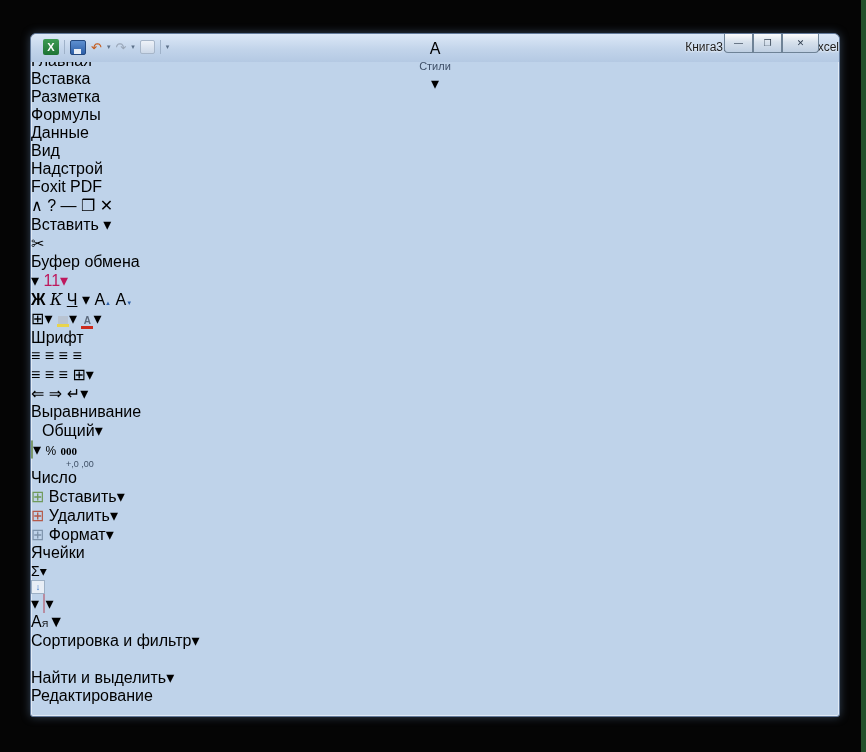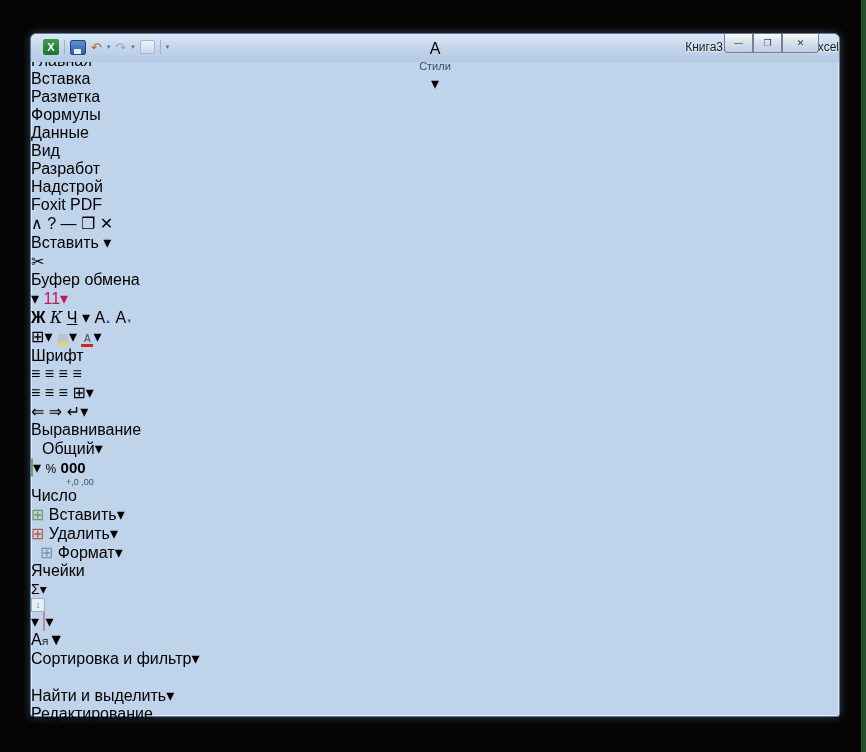--- a/index.html
+++ b/index.html
@@ -143,21 +143,20 @@
 
   <div class="tabrow">
     <div class="filetab">Файл</div>
     <div class="tabs" id="ribbon-tabs">
         <div class="rtab active">Главная</div>
         <div class="rtab">Вставка</div>
         <div class="rtab">Разметка</div>
         <div class="rtab">Формулы</div>
         <div class="rtab">Данные</div>
         <div class="rtab">Вид</div>
-        <div class="rtab">Разработ</div>
         <div class="rtab">Надстрой</div>
         <div class="rtab">Foxit PDF</div>
       </div>
     <div class="tabrow-right">
       <span class="tr-ic">∧</span>
       <span class="help-ic">?</span>
       <span class="tr-ic">—</span>
       <span class="tr-ic">❐</span>
       <span class="tr-ic">✕</span>
     </div>
@@ -232,21 +231,21 @@
       <span class="dlg"></span>
     </div>
 
     <div class="rgroup g-num">
       <div class="frow" style="top:4px;padding-left:11px;">
         <span class="combo dis" style="width:78px;"><span>Общий</span><span class="carrow">▾</span></span>
       </div>
       <div class="frow dis" style="top:26px;gap:6px;">
         <span style="width:15px;height:10px;border:1px solid #7d9a6d;background:linear-gradient(#e7f0dd,#c2d6ad);border-radius:2px;"></span><span class="carrow">▾</span>
         <span class="mini" style="font-size:12px;">%</span>
-        <span class="mini" style="font-size:15px;font-weight:bold;">000</span>
+        <span class="mini" style="font-size:11px;font-weight:bold;font-family:Liberation Serif, serif;">000</span>
       </div>
       <div class="frow dis" style="top:47px;gap:8px;font-size:9px;color:#3f5066;margin-left:35px;">
         <span>+,0</span>
         <span>,00</span>
       </div>
       <div class="glabel">Число</div>
       <span class="dlg"></span>
     </div>
 
     <div class="rgroup g-sty">
@@ -259,21 +258,21 @@
 
     <div class="rgroup g-cells">
       <div class="cellrow dis" style="top:6px;">
         <span class="sq" style="color:#6f9a5a;">⊞</span>
         <span>Вставить</span><span class="carrow">▾</span>
       </div>
       <div class="cellrow dis" style="top:27px;">
         <span class="sq" style="color:#b55a4a;">⊞</span>
         <span>Удалить</span><span class="carrow">▾</span>
       </div>
-      <div class="cellrow dis" style="top:48px;padding-left:9px;">
+      <div class="cellrow dis" style="top:48px;">
         <span class="sq" style="color:#7e93ab;">⊞</span>
         <span>Формат</span><span class="carrow">▾</span>
       </div>
       <div class="glabel">Ячейки</div>
     </div>
 
     <div class="rgroup g-edit">
       <div class="ed-col">
         <span class="mini" style="font-size:14px;"><span>Σ</span><span class="carrow">▾</span></span>
         <span class="mini dis"><span style="width:12px;height:12px;border:1px solid #9db0c5;background:#e8eef6;color:#2b6cc4;font-size:9px;display:flex;align-items:center;justify-content:center;">↓</span><span class="carrow">▾</span></span>

